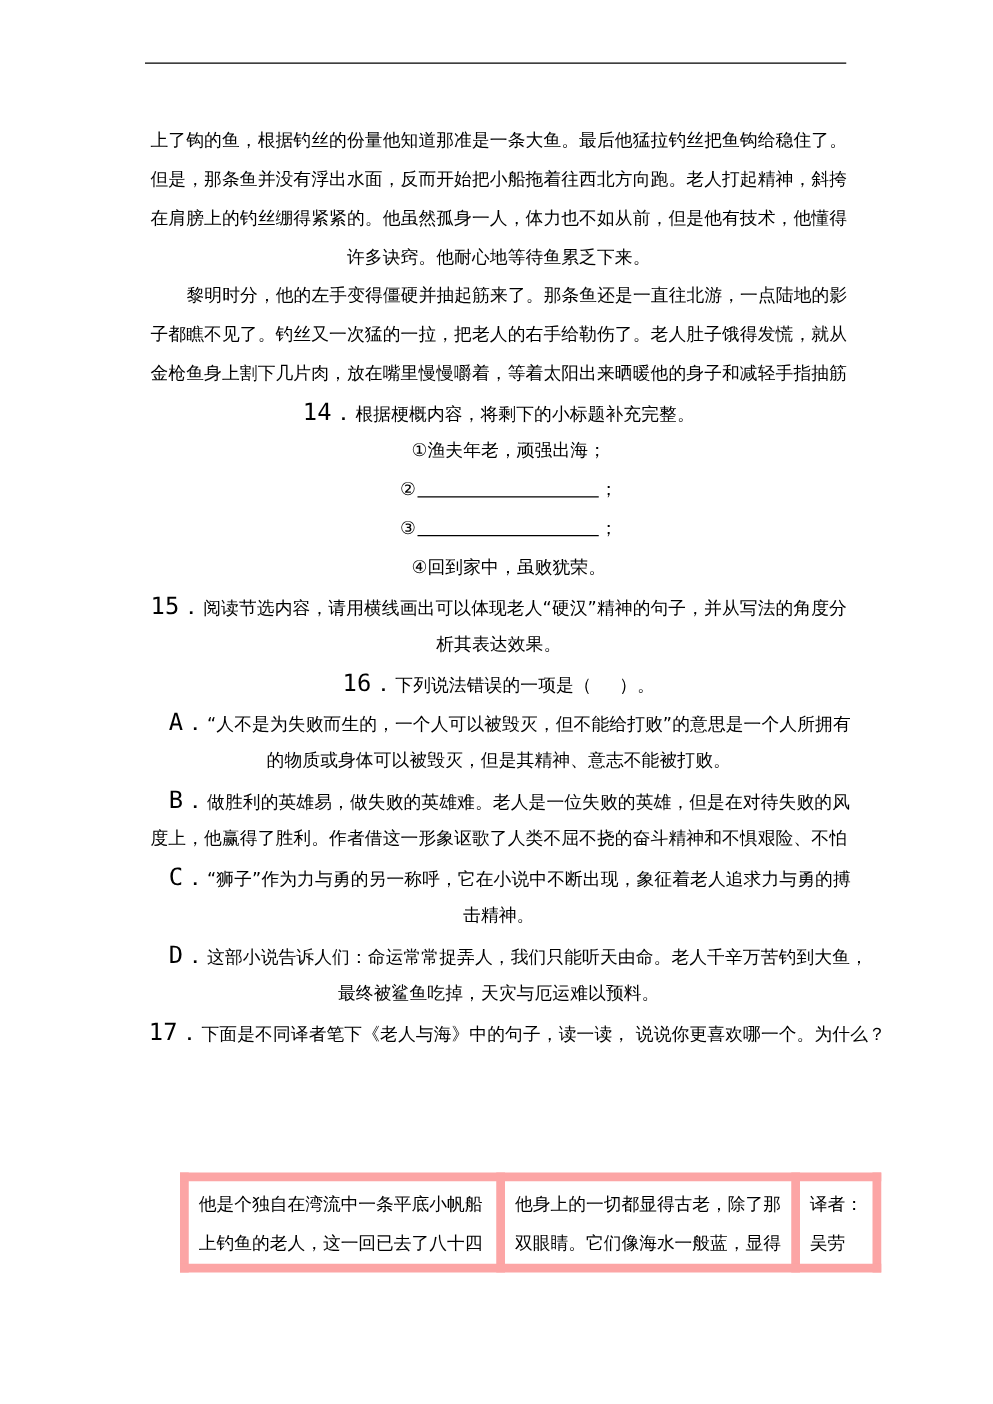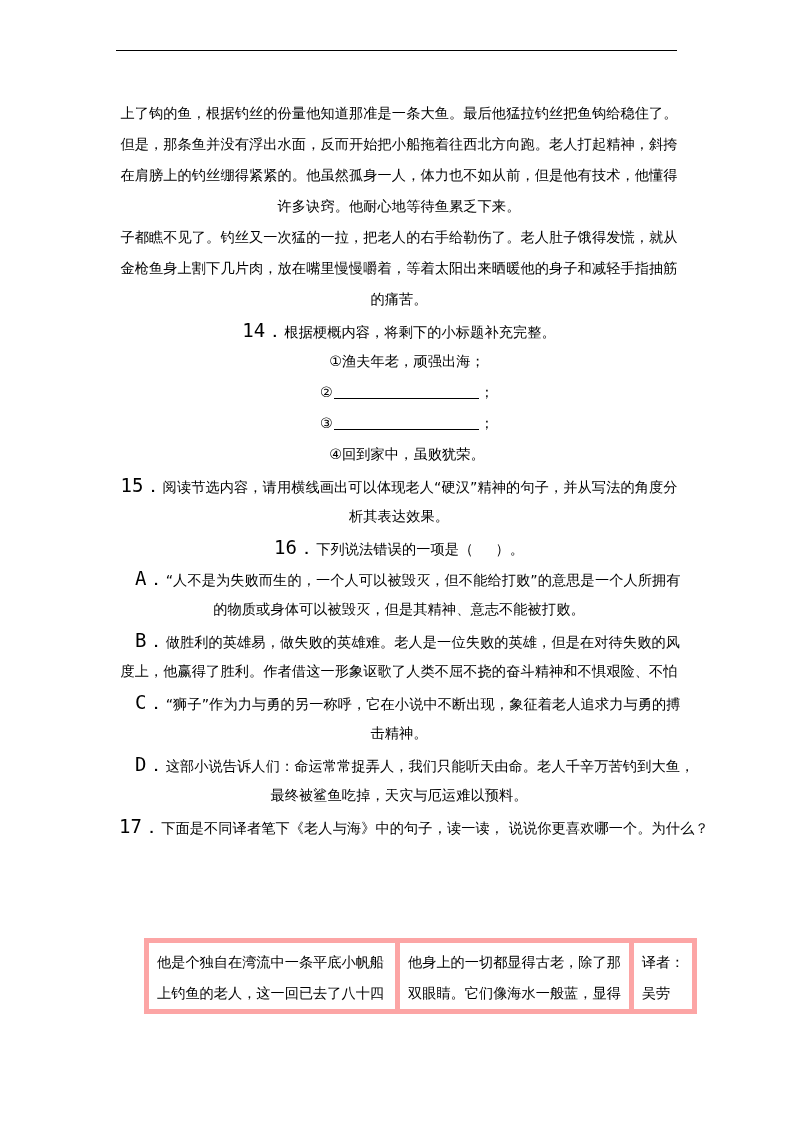--- a/index.html
+++ b/index.html
@@ -8,21 +8,21 @@
   .header-rule { position: absolute; left: 116px; top: 50px; width: 561px; height: 0;
                  border-top: 1.5px solid #000; }
   .content { position: absolute; left: 119px; top: 98px; width: 560px; }
   .line { font-size: 14.2px; line-height: 31px; height: 31px; white-space: nowrap; letter-spacing: 0.1px; text-align: center; }
   .indent2 { padding-left: 29px; }
   .indent1 { padding-left: 16px; }
   .blank { display: inline-block; width: 145px; border-bottom: 1px solid #000; height: 15px; vertical-align: -2px; margin: 0 1px; }
   .num { font-family: "DejaVu Sans Mono", "Liberation Mono", monospace; font-size: 19px; }
   .paren-gap { display: inline-block; width: 22px; }
   table.trans { position: absolute; left: 144px; top: 938px; border-collapse: collapse; }
-  table.trans td { border: 5px solid #fca5a5; vertical-align: top; padding: 4px 8px 0 8px;
+  table.trans td { border: 7px solid #fca5a5; vertical-align: top; padding: 4px 8px 0 8px;
                    font-size: 14.2px; line-height: 31px; }
   td.c1 { width: 230px; }
   td.c2 { width: 211px; }
   td.c3 { width: 36px; padding-left: 7px; padding-right: 6px; }
   .cell-line { white-space: nowrap; height: 31px; }
 </style>
 </head>
 <body>
 
 <div class="header-rule"></div>
@@ -30,23 +30,23 @@
 <div class="content">
 
   <div>
     <div class="line">上了钩的鱼，根据钓丝的份量他知道那准是一条大鱼。最后他猛拉钓丝把鱼钩给稳住了。</div>
     <div class="line">但是，那条鱼并没有浮出水面，反而开始把小船拖着往西北方向跑。老人打起精神，斜挎</div>
     <div class="line">在肩膀上的钓丝绷得紧紧的。他虽然孤身一人，体力也不如从前，但是他有技术，他懂得</div>
     <div class="line">许多诀窍。他耐心地等待鱼累乏下来。</div>
   </div>
 
   <div>
+    <div class="line indent2">黎明时分，他的左手变得僵硬并抽起筋来了。那条鱼还是一直往北游，一点陆地的影</div>
     <div class="line">子都瞧不见了。钓丝又一次猛的一拉，把老人的右手给勒伤了。老人肚子饿得发慌，就从</div>
     <div class="line">金枪鱼身上割下几片肉，放在嘴里慢慢嚼着，等着太阳出来晒暖他的身子和减轻手指抽筋</div>
-    <div class="line">的痛苦。</div>
   </div>
 
   <div>
     <div class="line"><span class="num">14．</span><span>根据梗概内容，将剩下的小标题补充完整。</span></div>
     <div class="line indent1"><span>①</span><span>渔夫年老，顽强出海；</span></div>
     <div class="line indent1"><span>②</span><span class="blank"></span><span>；</span></div>
     <div class="line indent1"><span>③</span><span class="blank"></span><span>；</span></div>
     <div class="line indent1"><span>④</span><span>回到家中，虽败犹荣。</span></div>
   </div>
 

